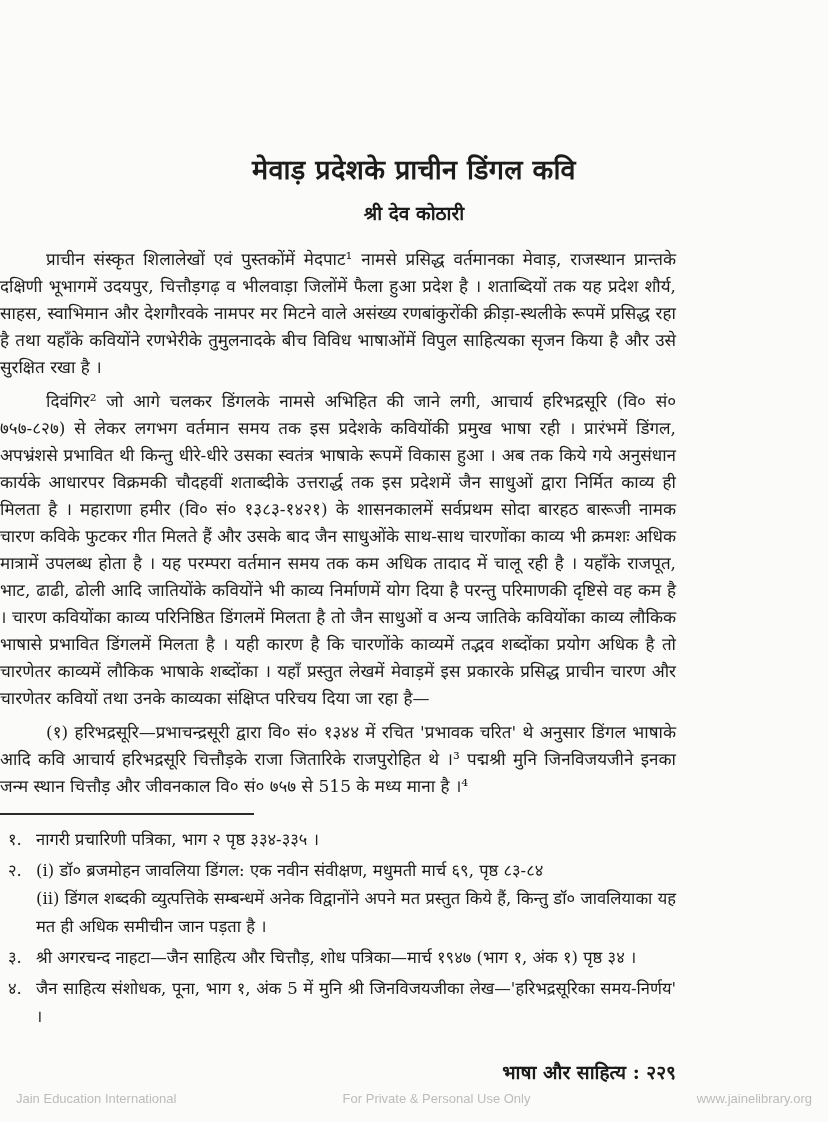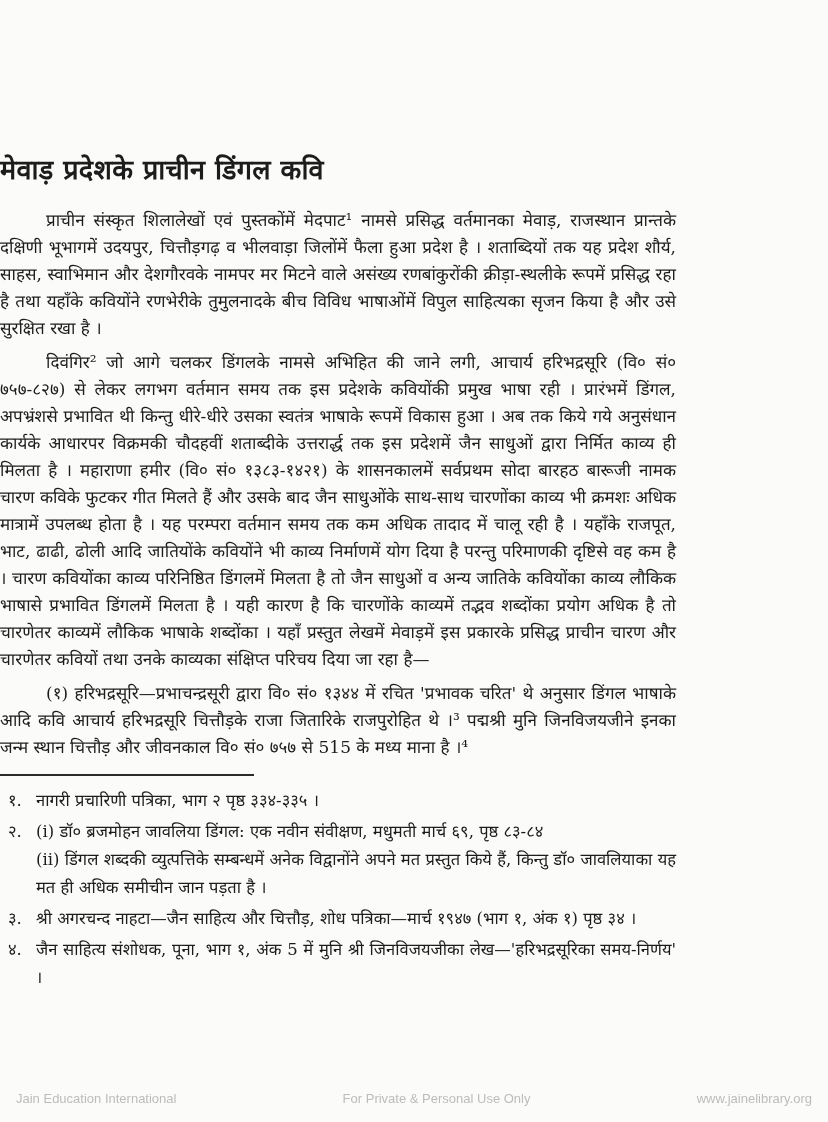--- a/index.html
+++ b/index.html
@@ -15,21 +15,21 @@
     font-family: "DejaVu Serif", "Liberation Serif", serif;
     overflow: hidden;
   }
   .scan-page {
     width: 828px;
     height: 1122px;
     position: relative;
   }
   .doc-title {
     padding-top: 150px;
-    text-align: left;
+    text-align: center;
     font-size: 27px;
     font-weight: 700;
     letter-spacing: 0.3px;
   }
   .doc-author {
     margin-top: 13px;
     text-align: center;
     font-size: 19px;
     font-weight: 700;
   }
@@ -88,20 +88,21 @@
     color: #bcbcbc;
   }
 </style>
 </head>
 <body>
 
 <div class="scan-page">
 
   <div class="doc-title">मेवाड़ प्रदेशके प्राचीन डिंगल कवि</div>
 
+  <div class="doc-author">श्री देव कोठारी</div>
 
   <div class="content">
 
     <p class="body-para">प्राचीन संस्कृत शिलालेखों एवं पुस्तकोंमें मेदपाट¹ नामसे प्रसिद्ध वर्तमानका मेवाड़, राजस्थान प्रान्तके दक्षिणी भूभागमें उदयपुर, चित्तौड़गढ़ व भीलवाड़ा जिलोंमें फैला हुआ प्रदेश है । शताब्दियों तक यह प्रदेश शौर्य, साहस, स्वाभिमान और देशगौरवके नामपर मर मिटने वाले असंख्य रणबांकुरोंकी क्रीड़ा-स्थलीके रूपमें प्रसिद्ध रहा है तथा यहाँके कवियोंने रणभेरीके तुमुलनादके बीच विविध भाषाओंमें विपुल साहित्यका सृजन किया है और उसे सुरक्षित रखा है ।</p>
 
     <p class="body-para">दिवंगिर² जो आगे चलकर डिंगलके नामसे अभिहित की जाने लगी, आचार्य हरिभद्रसूरि (वि० सं० ७५७-८२७) से लेकर लगभग वर्तमान समय तक इस प्रदेशके कवियोंकी प्रमुख भाषा रही । प्रारंभमें डिंगल, अपभ्रंशसे प्रभावित थी किन्तु धीरे-धीरे उसका स्वतंत्र भाषाके रूपमें विकास हुआ । अब तक किये गये अनुसंधान कार्यके आधारपर विक्रमकी चौदहवीं शताब्दीके उत्तरार्द्ध तक इस प्रदेशमें जैन साधुओं द्वारा निर्मित काव्य ही मिलता है । महाराणा हमीर (वि० सं० १३८३-१४२१) के शासनकालमें सर्वप्रथम सोदा बारहठ बारूजी नामक चारण कविके फुटकर गीत मिलते हैं और उसके बाद जैन साधुओंके साथ-साथ चारणोंका काव्य भी क्रमशः अधिक मात्रामें उपलब्ध होता है । यह परम्परा वर्तमान समय तक कम अधिक तादाद में चालू रही है । यहाँके राजपूत, भाट, ढाढी, ढोली आदि जातियोंके कवियोंने भी काव्य निर्माणमें योग दिया है परन्तु परिमाणकी दृष्टिसे वह कम है । चारण कवियोंका काव्य परिनिष्ठित डिंगलमें मिलता है तो जैन साधुओं व अन्य जातिके कवियोंका काव्य लौकिक भाषासे प्रभावित डिंगलमें मिलता है । यही कारण है कि चारणोंके काव्यमें तद्भव शब्दोंका प्रयोग अधिक है तो चारणेतर काव्यमें लौकिक भाषाके शब्दोंका । यहाँ प्रस्तुत लेखमें मेवाड़में इस प्रकारके प्रसिद्ध प्राचीन चारण और चारणेतर कवियों तथा उनके काव्यका संक्षिप्त परिचय दिया जा रहा है—</p>
 
     <p class="body-para">(१) हरिभद्रसूरि—प्रभाचन्द्रसूरी द्वारा वि० सं० १३४४ में रचित 'प्रभावक चरित' थे अनुसार डिंगल भाषाके आदि कवि आचार्य हरिभद्रसूरि चित्तौड़के राजा जितारिके राजपुरोहित थे ।³ पद्मश्री मुनि जिनविजयजीने इनका जन्म स्थान चित्तौड़ और जीवनकाल वि० सं० ७५७ से 515 के मध्य माना है ।⁴</p>
 
     <hr class="fn-rule">
@@ -126,20 +127,21 @@
         <span class="fn-text">श्री अगरचन्द नाहटा—जैन साहित्य और चित्तौड़, शोध पत्रिका—मार्च १९४७ (भाग १, अंक १) पृष्ठ ३४ ।</span>
       </div>
 
       <div class="fn">
         <span class="fn-num">४.</span>
         <span class="fn-text">जैन साहित्य संशोधक, पूना, भाग १, अंक 5 में मुनि श्री जिनविजयजीका लेख—'हरिभद्रसूरिका समय-निर्णय' ।</span>
       </div>
 
     </div>
 
+    <div class="page-num">भाषा और साहित्य : २२९</div>
 
   </div>
 
   <div class="scan-footer">
     <span>Jain Education International</span>
     <span>For Private &amp; Personal Use Only</span>
     <span>www.jainelibrary.org</span>
   </div>
 
 </div>

